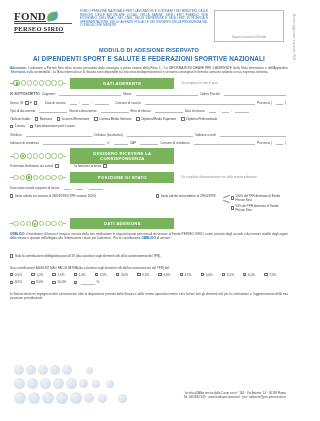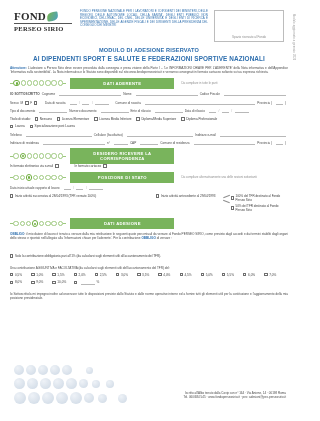--- a/index.html
+++ b/index.html
@@ -8,21 +8,21 @@
     background:#ffffff;
     font-family:"Liberation Sans", sans-serif;
     color:#3c3c3c;
     overflow:hidden;
     position:relative;
   }
   .page{position:relative;width:298px;height:421px;box-sizing:border-box;}
 
   
   .header{display:flex;align-items:flex-start;padding:9px 14px 0 14px;}
-  .logo{width:58px;flex:0 0 58px;padding-top:2px;}
+  .logo{width:58px;flex:0 0 58px;padding-top:2px;text-decoration:underline;}
   .logo-row1{display:flex;align-items:center;}
   .logo-word{
     font-family:"Liberation Serif", serif;
     font-size:11px;letter-spacing:.2px;color:#2b2b2b;font-weight:700;
     line-height:11px;
   }
   .logo-mark{
     width:11px;height:11px;margin-left:1px;position:relative;flex:0 0 11px;
   }
   .logo-mark i{

